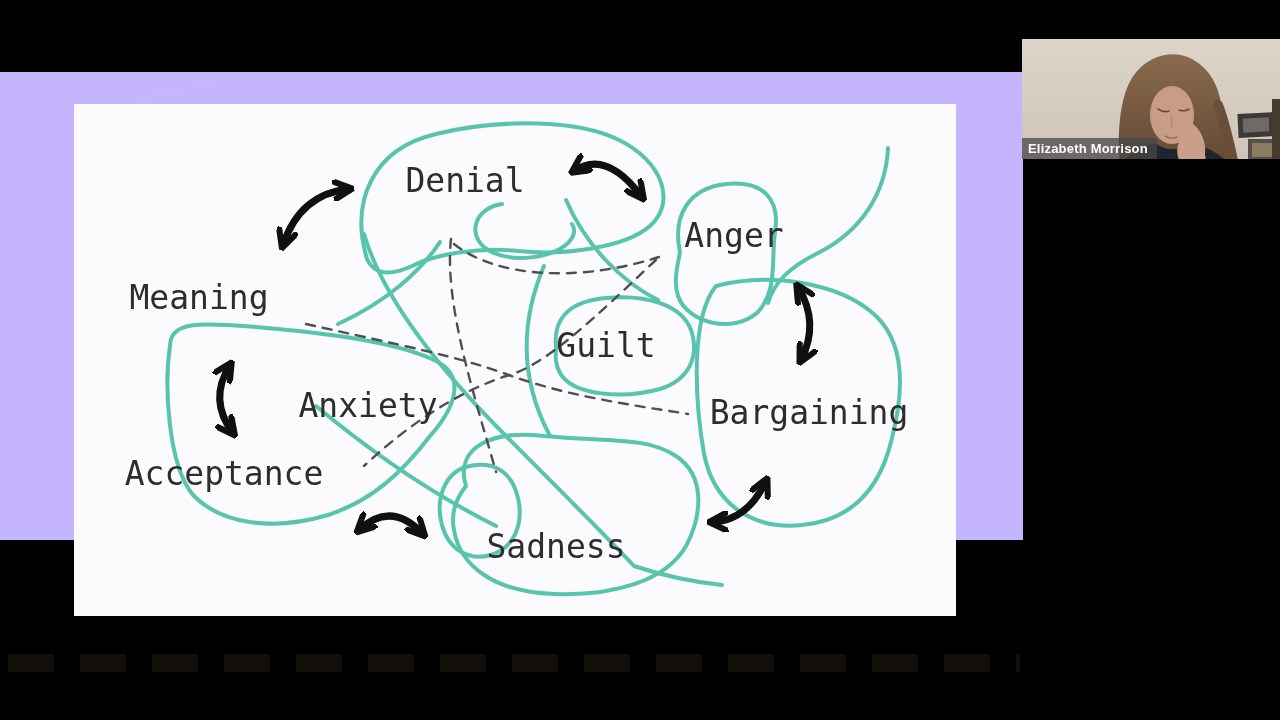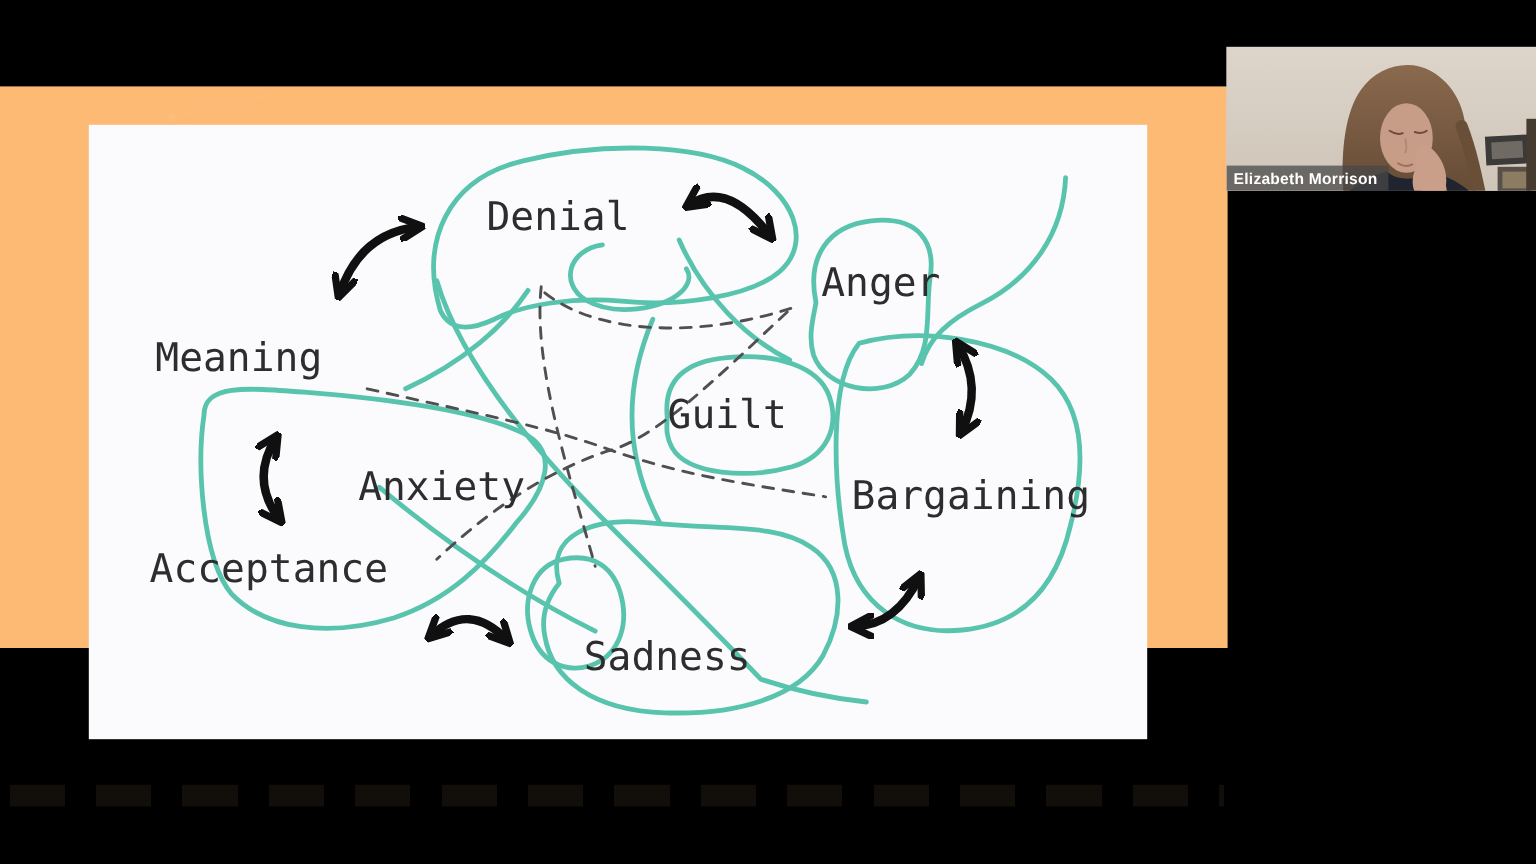--- a/index.html
+++ b/index.html
@@ -1,19 +1,19 @@
 <!DOCTYPE html>
 <html><head>
 <meta charset="utf-8">
 <style>
   html,body{margin:0;padding:0;background:#000;}
   .stage{position:relative;width:1280px;height:720px;background:#000;overflow:hidden;
          font-family:"DejaVu Sans",sans-serif;}
   
-  .pink-frame{position:absolute;left:0;top:72px;width:1023px;height:468px;background:#fdba74;}
+  .pink-frame{position:absolute;left:0;top:72px;width:1023px;height:468px;background:#c4b5fd;}
   .pattern-svg{position:absolute;left:0;top:0;width:100%;height:100%;pointer-events:none;}
   
   .slide{position:absolute;left:74px;top:32px;width:882px;height:512px;background:#fbfafc;}
   .slide svg{display:block;width:882px;height:512px;}
   .emotion-label{font-family:"DejaVu Sans Mono","Liberation Mono",monospace;
                  font-size:33px;fill:#2e2d2d;}
   
   .video-thumb{position:absolute;left:1022px;top:39px;width:258px;height:120px;background:#d8cfc5;overflow:hidden;}
   .video-thumb svg{display:block;width:258px;height:145px;}
   .name-bar{position:absolute;left:0;bottom:0;height:21px;display:flex;align-items:center;

